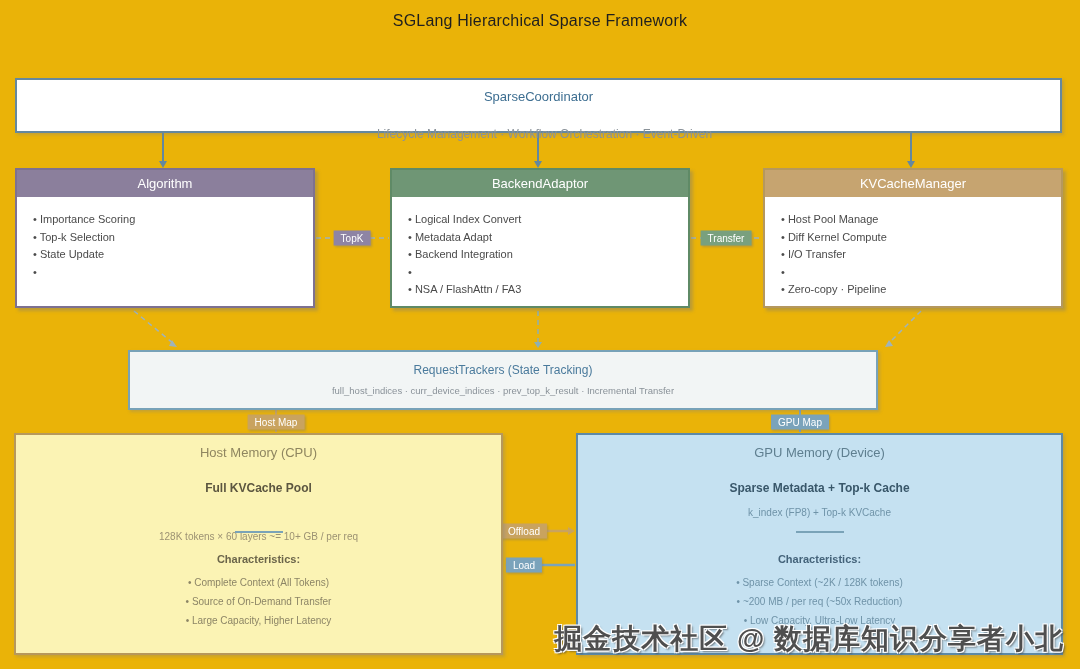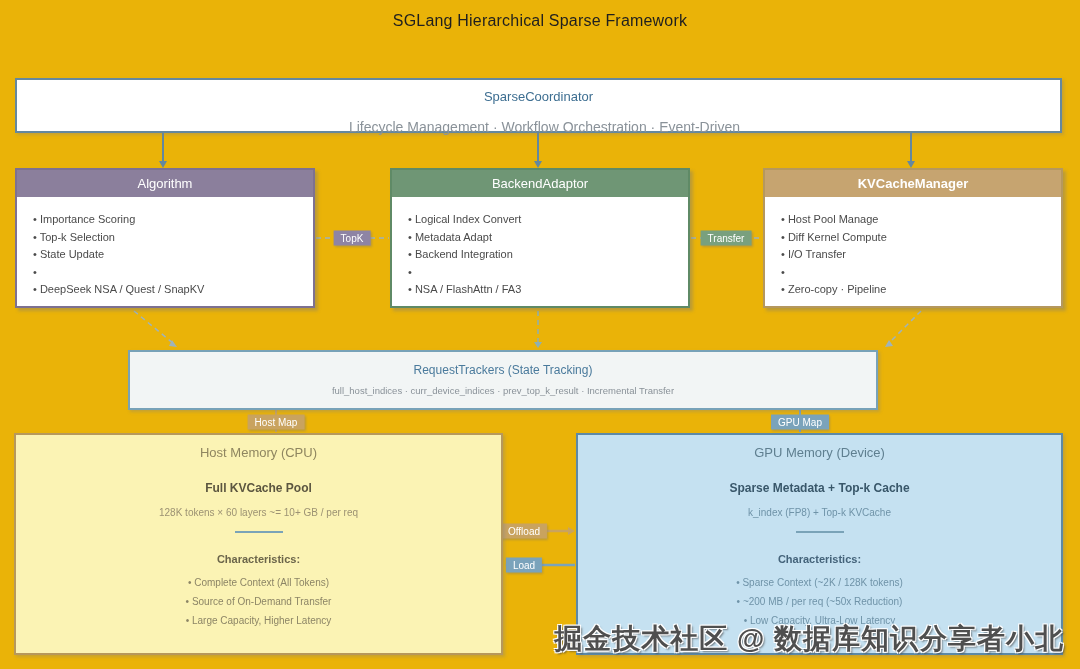--- a/index.html
+++ b/index.html
@@ -7,35 +7,35 @@
   body { font-family:"Liberation Sans","DejaVu Sans",sans-serif; }
   .canvas { position:relative; width:1080px; height:669px; background:#eab308; overflow:hidden; }
 
   .page-title { position:absolute; top:12px; left:0; width:100%; text-align:center;
     font-size:16px; color:#1f1f1f; letter-spacing:.2px; }
 
   
   .coord { position:absolute; left:15px; top:78px; width:1047px; height:55px;
     background:#fff; border:2px solid #64889f; box-shadow:2px 2px 3px rgba(130,130,130,.35); }
   .coord-title { margin-top:9px; text-align:center; font-size:13px; color:#3d6e91; }
-  .coord-sub { margin-top:15px; text-align:center; font-size:14px; color:#8a9299;padding-left:12px; }
+  .coord-sub { margin-top:23px; text-align:center; font-size:12px; color:#8a9299;padding-left:12px; }
 
   
   .module { position:absolute; top:168px; width:300px; height:140px; background:#fff;
     box-shadow:3px 3px 3px rgba(120,120,120,.4); }
   .module-header { height:27px; line-height:27px; text-align:center; color:#fff; font-size:13px; }
   .module-body { padding:14px 10px 0 16px; }
   .bullet { font-size:11px; color:#4a4a4a; line-height:17.5px; }
   .bullet::before { content:"• "; }
   #mod-algorithm { left:15px; border:2px solid #7d7191; }
   #mod-algorithm .module-header { background:#8b7f9c; }
   #mod-backend { left:390px; border:2px solid #5f8a66; }
   #mod-backend .module-header { background:#6f9675; }
   #mod-kvcache { left:763px; border:2px solid #b5985e; }
-  #mod-kvcache .module-header { background:#c6a470;font-weight:bold; }
+  #mod-kvcache .module-header { background:#c6a470; }
 
   
   .trackers { position:absolute; left:128px; top:350px; width:750px; height:60px;
     background:#f2f5f5; border:2px solid #78a2b8; box-shadow:2px 2px 3px rgba(130,130,130,.35); }
   .trackers-title { margin-top:11px; text-align:center; font-size:12px; color:#4a7a9c; }
   .trackers-sub { margin-top:8px; text-align:center; font-size:9.5px; color:#8a9299; }
 
   
   .mem { position:absolute; top:433px; height:222px; box-shadow:2px 2px 3px rgba(130,130,130,.35); }
   .mem > div { position:absolute; width:100%; text-align:center; }
@@ -45,21 +45,21 @@
   .mem-head  { top:46px; font-size:12px; font-weight:bold; }
   .mem-detail{ top:72px; font-size:10px; }
   .mem-divider { top:96px; left:50% !important; width:48px !important;
     transform:translateX(-50%); border-top:2px solid #7aa3b8; }
   .mem-char  { top:118px; font-size:11px; font-weight:bold; }
   .mem-b1 { top:142px; } .mem-b2 { top:161px; } .mem-b3 { top:180px; }
   .mem-bullet { font-size:10px; }
   .mem-bullet::before { content:"• "; }
   #host-mem .mem-title { color:#8f8660; }
   #host-mem .mem-head { color:#5c5640; }
-  #host-mem .mem-detail { color:#9c9273; }
+  #host-mem .mem-detail { color:#9c9273;margin-top:24px; }
   #host-mem .mem-char { color:#6b654a; }
   #host-mem .mem-bullet { color:#8c8566; }
   #gpu-mem .mem-title { color:#5f7f90; }
   #gpu-mem .mem-head { color:#39576a; }
   #gpu-mem .mem-detail { color:#6f93a8; }
   #gpu-mem .mem-char { color:#44637a; }
   #gpu-mem .mem-bullet { color:#6f93a8; }
 
   
   .badge { position:absolute; transform:translate(-50%,-50%); color:#fff; font-size:10px;
@@ -115,21 +115,20 @@
     <div class="coord-sub">Lifecycle Management · Workflow Orchestration · Event-Driven</div>
   </div>
 
   <div class="module" id="mod-algorithm">
     <div class="module-header">Algorithm</div>
     <div class="module-body">
       <div class="bullet">Importance Scoring</div>
       <div class="bullet">Top-k Selection</div>
       <div class="bullet">State Update</div>
       <div class="bullet"></div>
-      <div class="bullet">DeepSeek NSA / Quest / SnapKV</div>
     </div>
   </div>
 
   <div class="module" id="mod-backend">
     <div class="module-header">BackendAdaptor</div>
     <div class="module-body">
       <div class="bullet">Logical Index Convert</div>
       <div class="bullet">Metadata Adapt</div>
       <div class="bullet">Backend Integration</div>
       <div class="bullet"></div>

